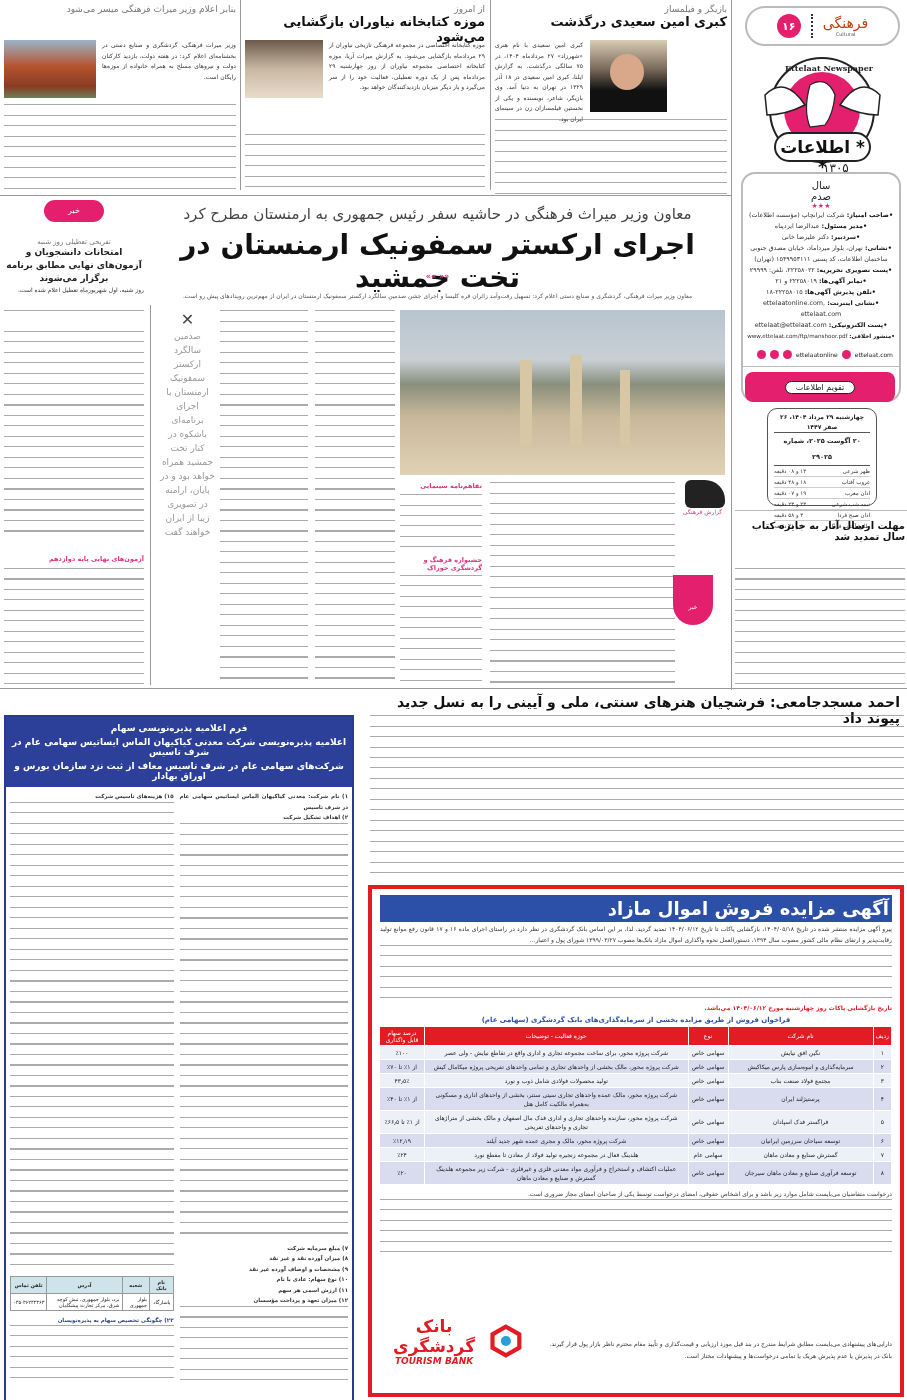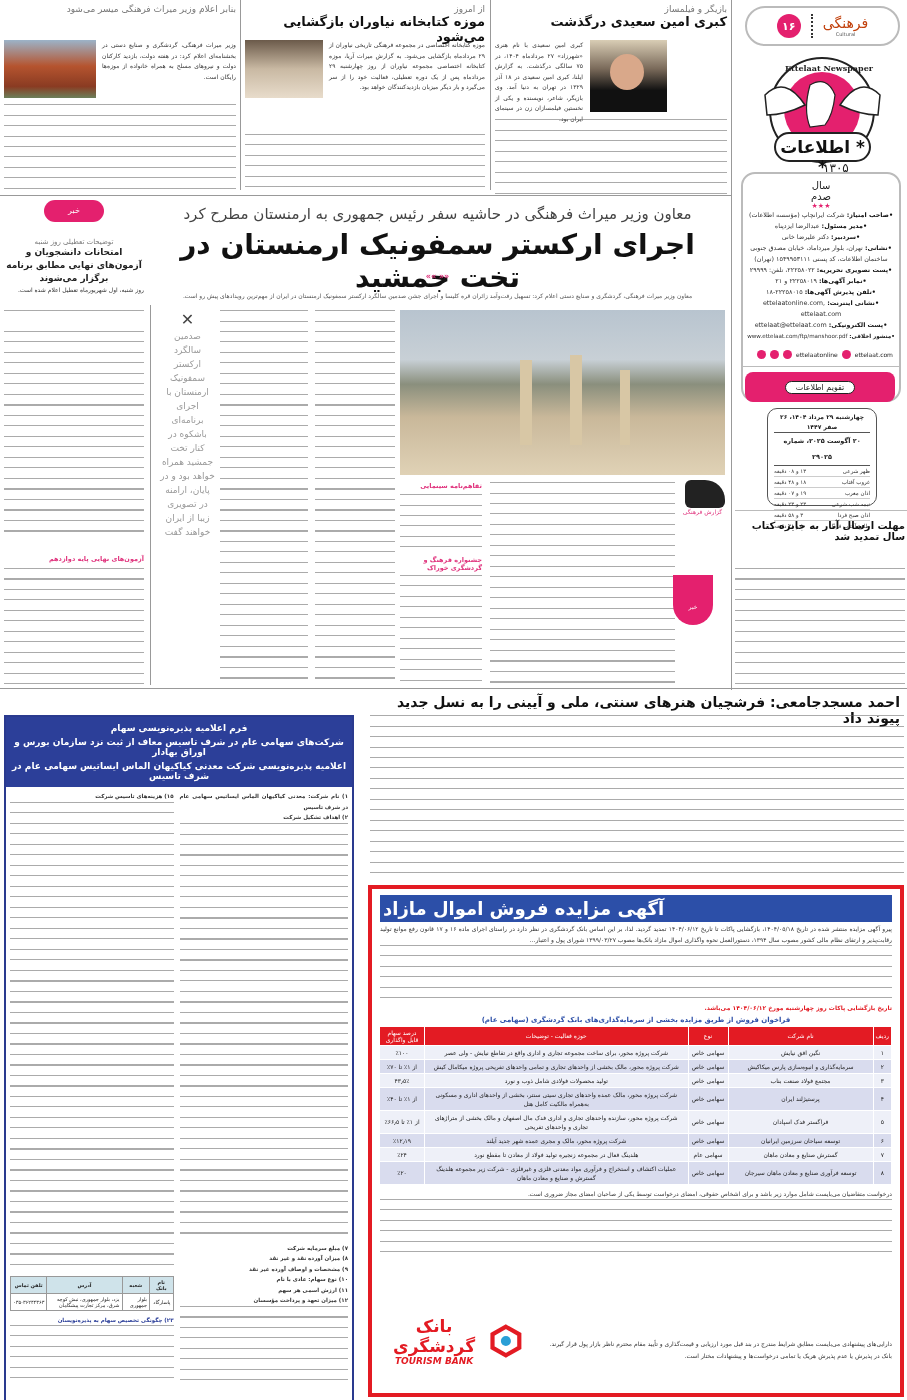--- a/index.html
+++ b/index.html
@@ -21,21 +21,21 @@
   .logo { position: absolute; left: 20px; top: 55px; width: 135px; height: 120px; }
   .masthead-box { position: absolute; left: 6px; top: 172px; width: 160px; height: 230px; border: 2px solid #bbb; border-radius: 14px; padding: 6px 4px; text-align: center; }
   .masthead-box p { font-size: 6.4px; line-height: 11px; color: #333; }
   .masthead-box b { color: #111; }
   .calendar { position: absolute; left: 32px; top: 405px; width: 110px; height: 98px; border: 1.5px solid #555; border-radius: 10px; padding: 3px 6px; }
   .cal-row { display: flex; justify-content: space-between; font-size: 5.5px; line-height: 10px; border-bottom: 1px solid #ccc; color: #333; }
 
   .ad-blue { position: absolute; left: 4px; top: 715px; width: 350px; height: 797px; border: 2px solid #2a3a8f; }
   .ad-blue-head { background: #2c3f99; color: #fff; text-align: center; padding: 6px 4px; }
   .ad-red { position: absolute; left: 368px; top: 885px; width: 536px; height: 512px; border: 4px solid #e31b23; background: #fff; }
-  .red-title { background: #2c4fa8; color: #fff; text-align: left; font-weight: bold; font-size: 18px; margin: 6px 8px 2px; padding: 3px; }
+  .red-title { background: #2c4fa8; color: #fff; text-align: right; font-weight: bold; font-size: 18px; margin: 6px 8px 2px; padding: 3px; }
   table.auction { border-collapse: collapse; width: 513px; margin: 0 8px; font-size: 6px; }
   table.auction th { background: #e31b23; color: #fff; font-weight: normal; padding: 2px; border: 1px solid #fff; }
   table.auction td { padding: 2px 3px; border: 1px solid #fff; text-align: center; color: #222; line-height: 9px; }
   table.auction tr:nth-child(odd) td { background: #eef0f8; }
   table.auction tr:nth-child(even) td { background: #d9dcee; }
   .red-footer { position: absolute; left: 8px; right: 8px; bottom: 6px; height: 20px; background: #2c4fa8; color: #fff; font-size: 10px; font-weight: bold; display: flex; align-items: center; justify-content: center; }
 </style>
 </head>
 <body>
 
@@ -183,40 +183,40 @@
 <div class="abs filler" style="left:220px;top:310px;width:88px;height:377px"></div>
 
 <div class="abs" style="left:160px;top:310px;width:55px;height:250px">
   <div style="text-align:center;font-size:16px;color:#444">✕</div>
   <div style="font-size:9px;line-height:14px;color:#999;text-align:center">صدمین سالگرد ارکستر سمفونیک ارمنستان با اجرای برنامه‌ای باشکوه در کنار تخت جمشید همراه خواهد بود و در پایان، ارامنه در تصویری زیبا از ایران خواهند گفت</div>
 </div>
 <div class="vline" style="left:150px;top:305px;height:380px"></div>
 
 <div class="abs" style="left:4px;top:200px;width:140px">
   <div style="margin:0 auto;width:60px;height:22px;border-radius:11px;background:#e4206e;color:#fff;text-align:center;font-size:8px;line-height:22px">خبر</div>
-  <div class="kicker" style="text-align:center;margin-top:16px;font-size:7px">توضیحات تعطیلی روز شنبه</div>
+  <div class="kicker" style="text-align:center;margin-top:16px;font-size:7px">تفریحی تعطیلی روز شنبه</div>
   <div style="text-align:center;font-size:9px;font-weight:bold;line-height:13px">امتحانات دانشجویان و آزمون‌های نهایی مطابق برنامه برگزار می‌شوند</div>
   <div class="txt" style="font-size:6px">روز شنبه، اول شهریورماه تعطیل اعلام شده است.</div>
 </div>
 <div class="abs filler" style="left:4px;top:310px;width:140px;height:230px"></div>
 <div class="abs" style="left:4px;top:555px;width:140px;font-size:6.5px;font-weight:bold;color:#e0337d">آزمون‌های نهایی پایه دوازدهم</div>
 <div class="abs filler" style="left:4px;top:568px;width:140px;height:118px"></div>
 
 <div class="abs" style="left:673px;top:575px;width:40px;height:50px;background:#e4206e;border-radius:0 0 20px 20px;color:#fff;text-align:center;font-size:6px;padding-top:28px">خبر</div>
 
 <div class="hline" style="left:0;top:688px;width:907px"></div>
 
 <div class="abs h2" style="left:370px;top:694px;width:530px;font-size:14px">احمد مسجدجامعی: فرشچیان هنرهای سنتی، ملی و آیینی را به نسل جدید پیوند داد</div>
 <div class="abs filler" style="left:370px;top:715px;width:534px;height:165px"></div>
 
 <div class="ad-blue">
   <div class="ad-blue-head">
     <div style="font-size:9px;font-weight:bold">فرم اعلامیه پذیره‌نویسی سهام</div>
+    <div style="font-size:9px;font-weight:bold;margin-top:4px">اعلامیه پذیره‌نویسی شرکت معدنی کیاکیهان الماس ایساتیس سهامی عام در شرف تاسیس</div>
     <div style="font-size:9px;font-weight:bold;margin-top:4px">شرکت‌های سهامی عام در شرف تاسیس معاف از ثبت نزد سازمان بورس و اوراق بهادار</div>
-    <div style="font-size:9px;font-weight:bold;margin-top:4px">اعلامیه پذیره‌نویسی شرکت معدنی کیاکیهان الماس ایساتیس سهامی عام در شرف تاسیس</div>
   </div>
   <div style="display:flex;gap:6px;padding:4px">
     <div style="width:170px">
       <div class="txt" style="font-size:5.5px;font-weight:bold">۱) نام شرکت: معدنی کیاکیهان الماس ایساتیس سهامی عام در شرف تاسیس</div>
       <div class="txt" style="font-size:5.5px;font-weight:bold">۲) اهداف تشکیل شرکت</div>
       <div class="filler" style="height:420px"></div>
       <div class="txt" style="font-size:5.5px;font-weight:bold">۷) مبلغ سرمایه شرکت</div>
       <div class="txt" style="font-size:5.5px;font-weight:bold">۸) میزان آورده نقد و غیر نقد</div>
       <div class="txt" style="font-size:5.5px;font-weight:bold">۹) مشخصات و اوصاف آورده غیر نقد</div>
       <div class="txt" style="font-size:5.5px;font-weight:bold">۱۰) نوع سهام: عادی با نام</div>

